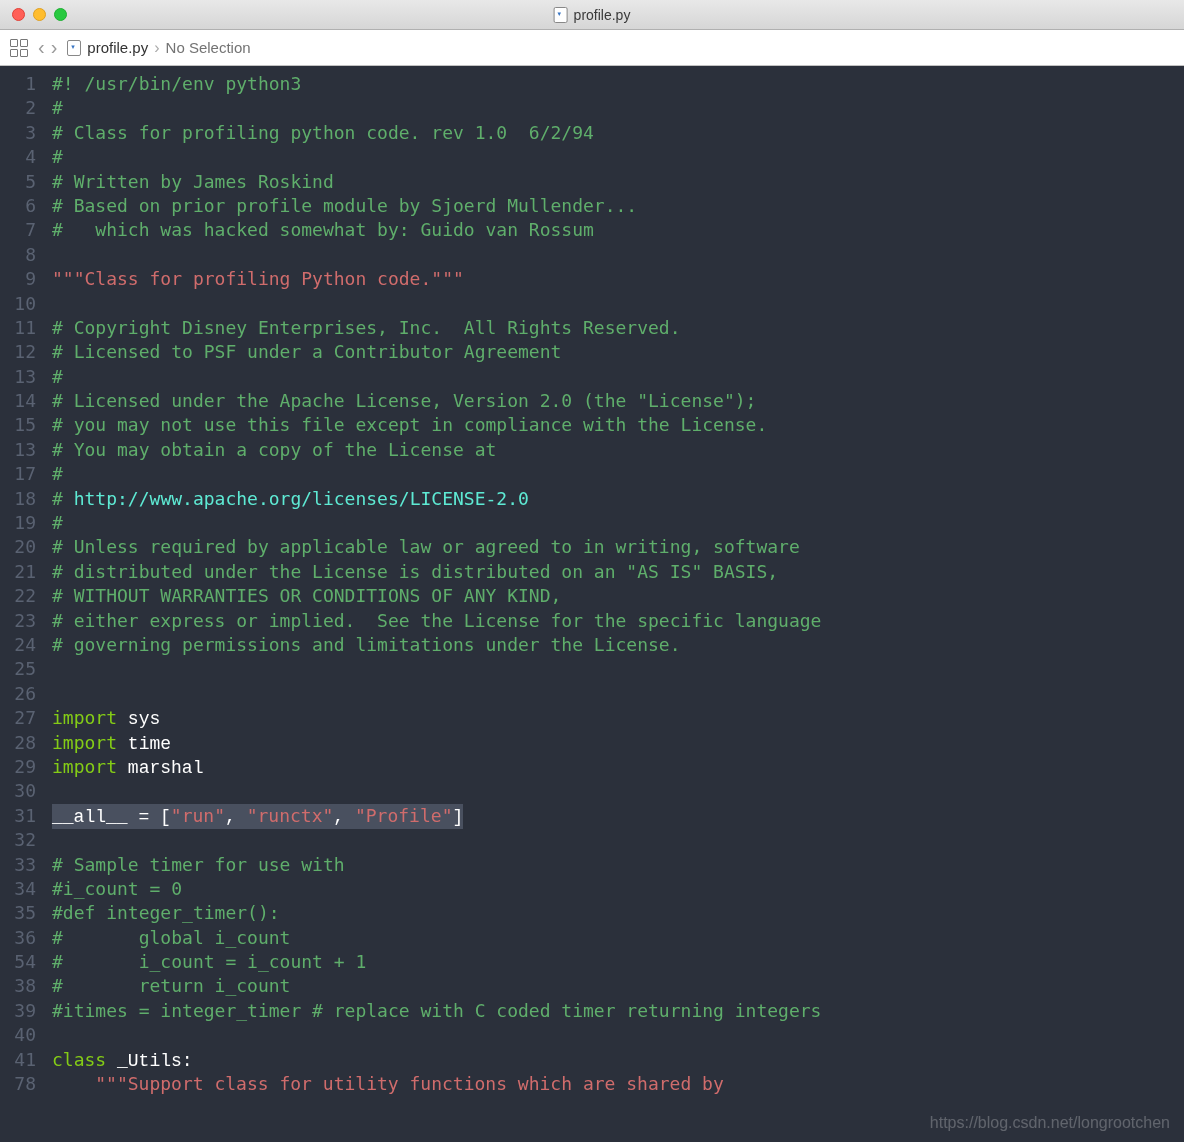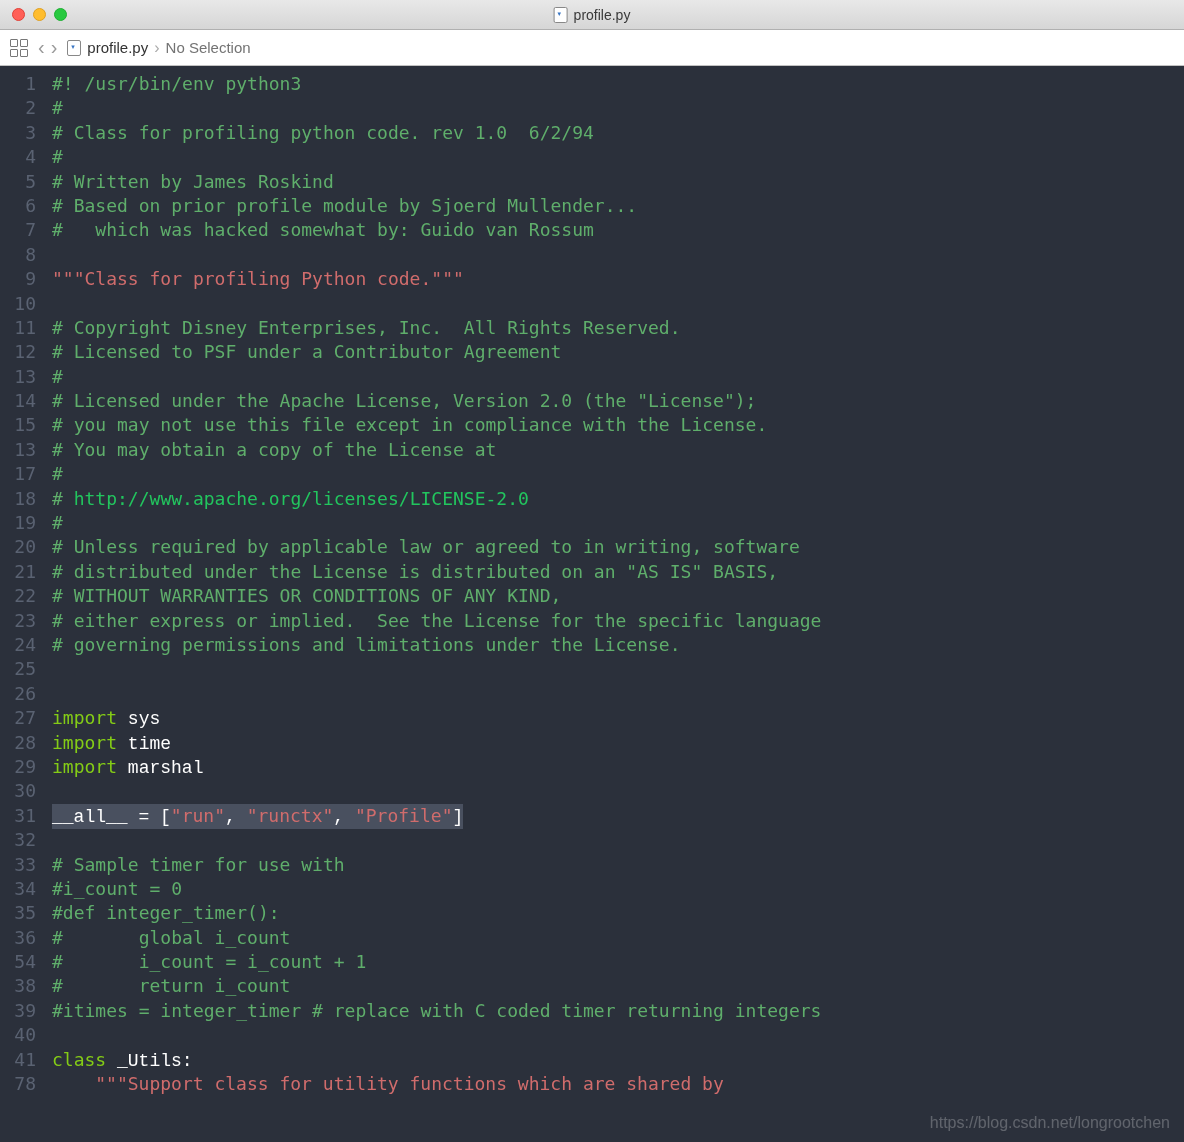--- a/index.html
+++ b/index.html
@@ -104,21 +104,21 @@
   .gutter .ln { height: 24.4px; }
   .code {
     padding: 6px 0 0 6px;
     white-space: pre;
     color: #c0c5ce;
   }
   .cm  { color: #5fae6b; }   
   .str { color: #d06c6c; }   
   .kw  { color: #84cc16; }   
   .id  { color: #ffffff; font-family: Liberation Mono, monospace; }   
-  .url { color: #22c55e; }
+  .url { color: #5eead4; }
   .hl  { background: #49505f; display: inline-block; }
   .code-line { height: 24.4px; display: block; }
   .watermark {
     position: absolute;
     bottom: 10px;
     right: 14px;
     font-size: 16px;
     color: rgba(255,255,255,0.25);
   }
 </style>

